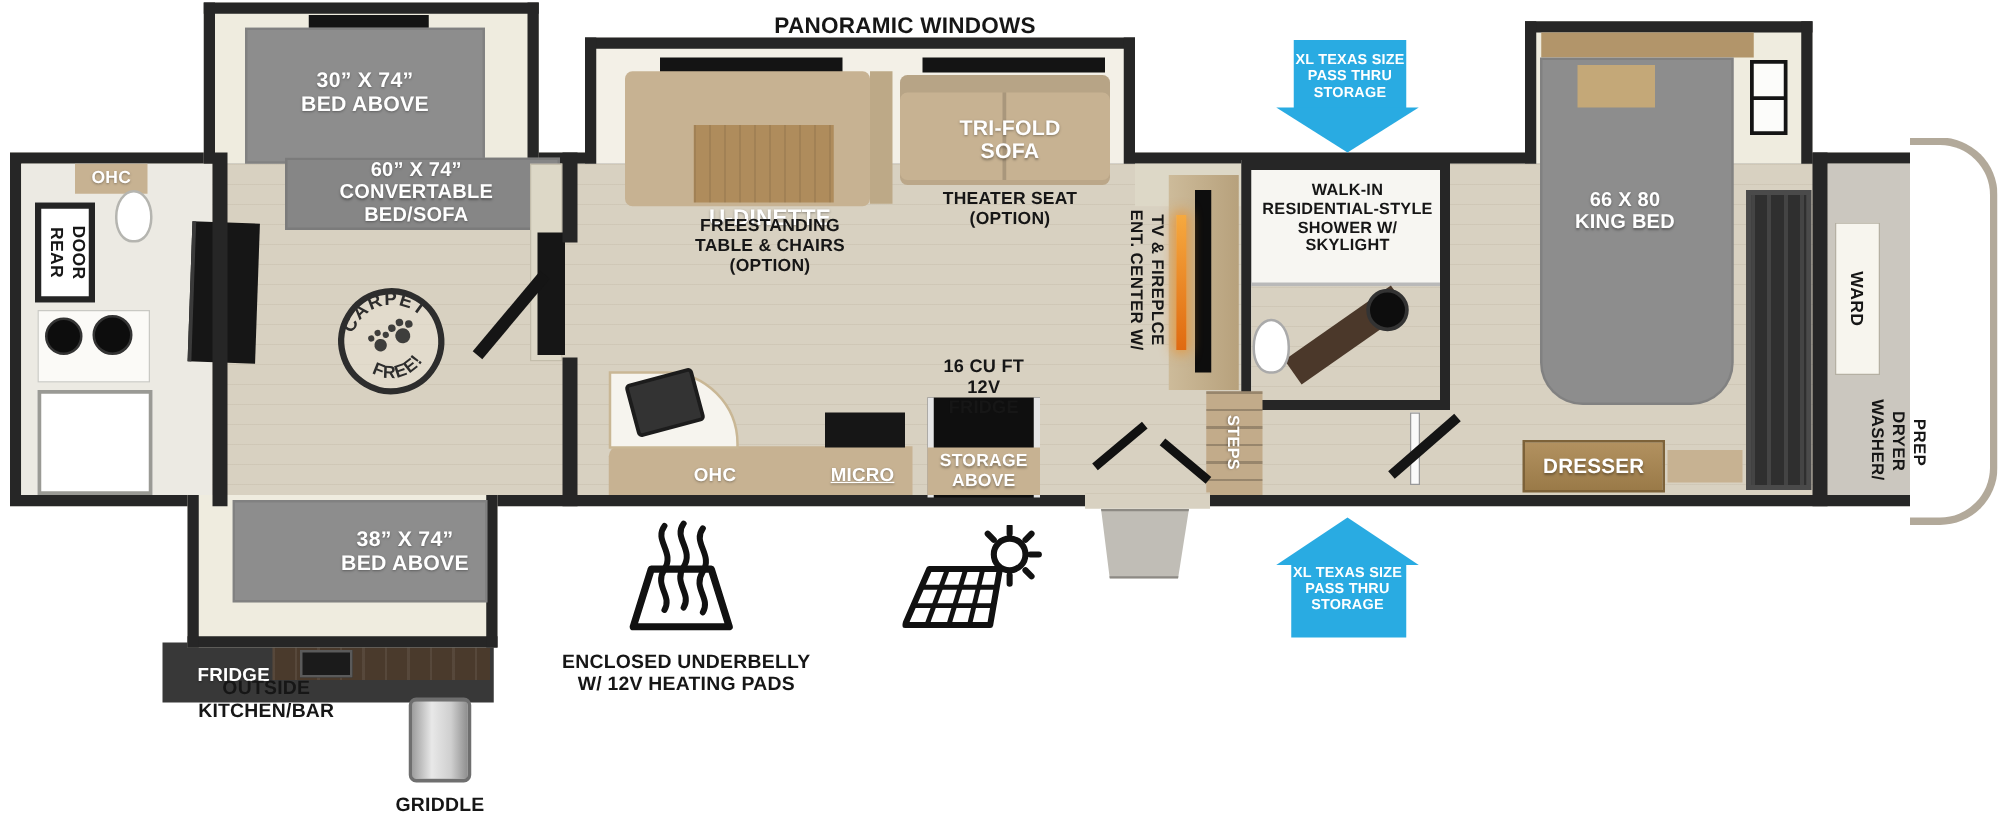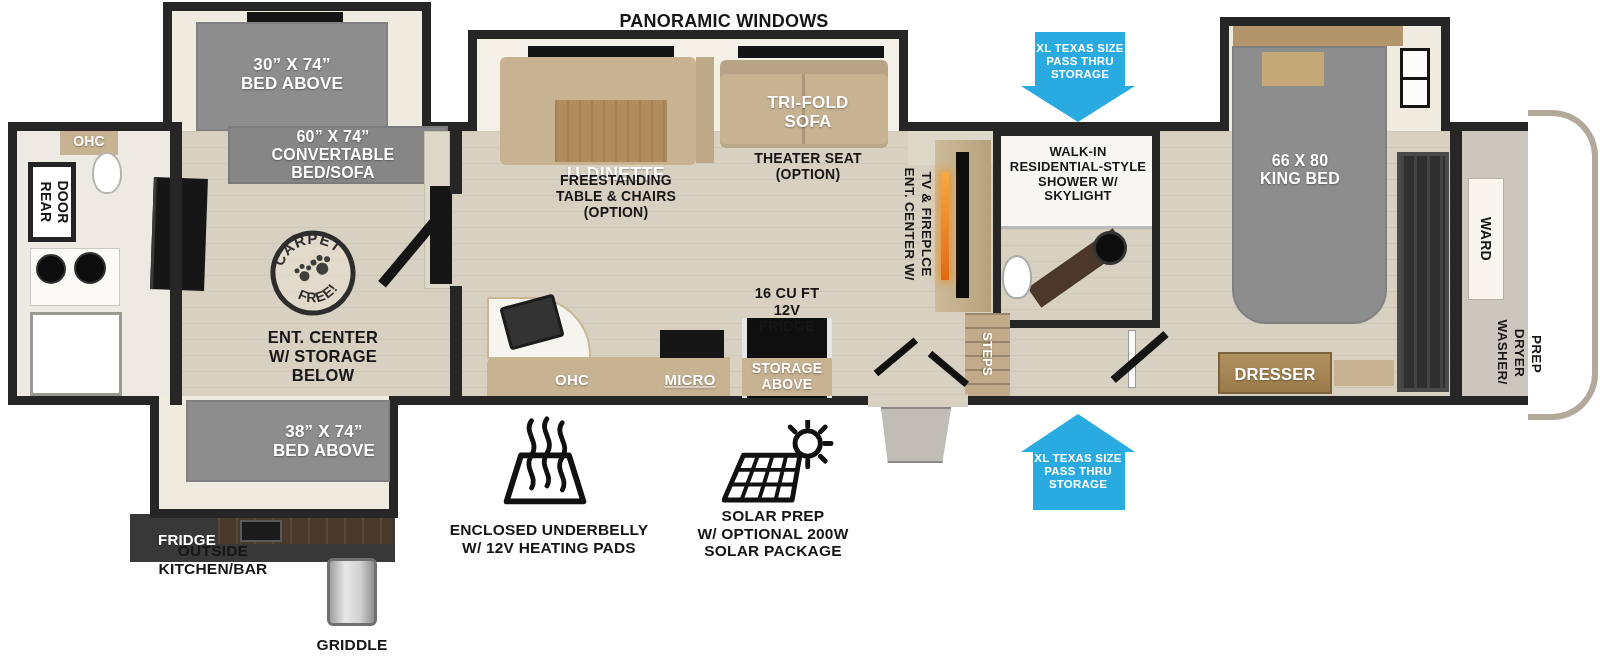--- a/index.html
+++ b/index.html
@@ -190,23 +190,20 @@
   </svg>
 
   <div class="lc w" style="left:292px;top:74px;font-size:17px;">30” X 74”
 BED ABOVE</div>
   <div class="lc w" style="left:333px;top:155px;font-size:16px;">60” X 74”
 CONVERTABLE
 BED/SOFA</div>
   <div class="lc w" style="left:89px;top:142px;font-size:14px;">OHC</div>
   <div class="rot b" style="left:46px;top:202px;font-size:14px;">REAR</div>
   <div class="rot b" style="left:63px;top:202px;font-size:14px;">DOOR</div>
-  <div class="lc b" style="left:323px;top:356px;font-size:16.5px;">ENT. CENTER
-W/ STORAGE
-BELOW</div>
   <div class="lc w" style="left:290px;top:441px;font-size:17px;margin-left:34px;">38” X 74”
 BED ABOVE</div>
   <div class="lc w" style="left:187px;top:540px;font-size:15px;">FRIDGE</div>
   <div class="lc b" style="left:213px;top:560px;font-size:15.5px;">OUTSIDE
 KITCHEN/BAR</div>
   <div class="lc b" style="left:352px;top:645px;font-size:15.5px;">GRIDDLE</div>
 
   <div class="lc w" style="left:616px;top:130px;font-size:18px;margin-top:44px;">U-DINETTE</div>
   <div class="lc b" style="left:616px;top:197px;font-size:14px;">FREESTANDING
 TABLE &amp; CHAIRS
@@ -235,17 +232,14 @@
   <div class="lc w" style="left:1300px;top:170px;font-size:16px;">66 X 80
 KING BED</div>
   <div class="lc w" style="left:1275px;top:374px;font-size:16.5px;">DRESSER</div>
   <div class="rot b" style="left:1486px;top:239px;font-size:14px;">WARD</div>
   <div class="rot b" style="left:1502px;top:352px;font-size:13.5px;">WASHER/</div>
   <div class="rot b" style="left:1519px;top:353px;font-size:13.5px;">DRYER</div>
   <div class="rot b" style="left:1536px;top:354px;font-size:13.5px;">PREP</div>
 
   <div class="lc b" style="left:549px;top:539px;font-size:15.5px;">ENCLOSED UNDERBELLY
 W/ 12V HEATING PADS</div>
-  <div class="lc b" style="left:773px;top:533px;font-size:15.5px;">SOLAR PREP
-W/ OPTIONAL 200W
-SOLAR PACKAGE</div>
 
 </div>
 
 </body></html>

